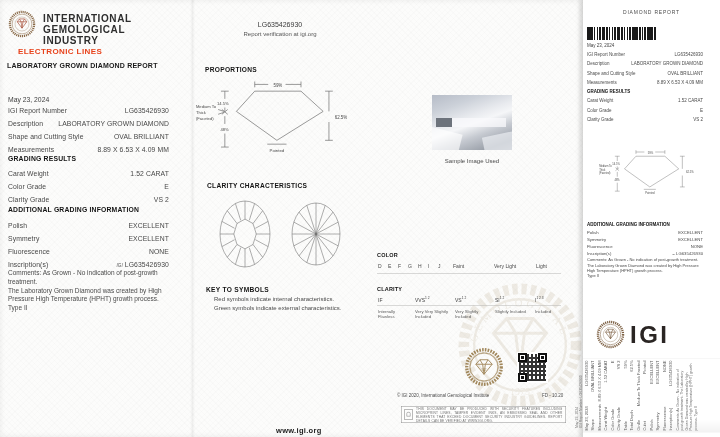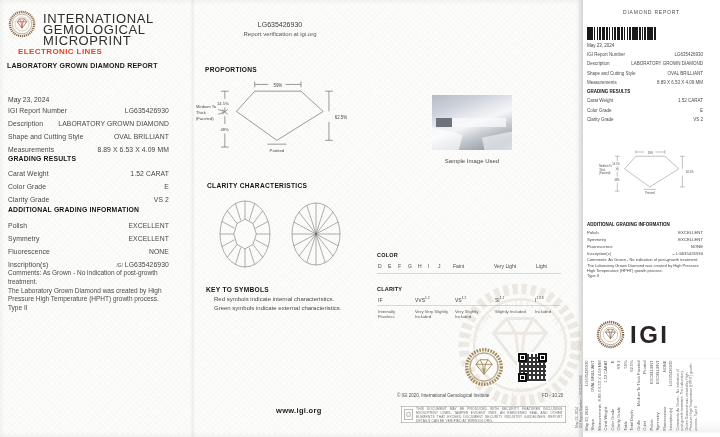--- a/index.html
+++ b/index.html
@@ -21,21 +21,21 @@
      background:linear-gradient(90deg,transparent,rgba(0,0,0,.07));}
   
   .seal svg{display:block;width:100%;height:100%;}
   .seal circle{stroke:currentColor;fill:none;}
   .seal path{stroke:currentColor;fill:none;}
   .seal-bronze{color:#8a6a48;}
   .seal-bronze path.dia{stroke:#a3472f;}
   .seal-gold{color:#a1875b;}
   
   .brand-seal{left:8px;top:10px;width:28px;height:28px;}
-  .brand-text{left:43px;top:13px;font-size:13px;font-weight:normal;letter-spacing:.6px;
+  .brand-text{left:43px;top:13px;font-size:10px;font-weight:bold;letter-spacing:.6px;
       line-height:11px;color:#2e2e2e;}
   .ecopy{left:18px;top:47px;font-size:8px;font-weight:bold;letter-spacing:.4px;color:#e8431c;}
   .ltitle{left:7px;top:62px;font-size:7px;font-weight:bold;letter-spacing:.2px;color:#1a1a1a;}
   .ldate{left:8px;top:96px;font-size:6.8px;}
   .lgroup{left:8px;width:161px;}
   .lrow{display:flex;justify-content:space-between;align-items:center;height:13px;
       font-size:6.8px;color:#474747;letter-spacing:.1px;}
   .lhead{font-size:6.8px;font-weight:bold;color:#141414;letter-spacing:.2px;}
   .comm{font-size:6.5px;line-height:8.8px;color:#4a4a4a;}
   .mini{font-size:4.5px;font-style:italic;margin-right:2px;color:#555;}
@@ -91,21 +91,21 @@
                 repeating-linear-gradient(0deg,#111 0 4px,transparent 4px 9px);}
   .qr .qf{position:absolute;width:18px;height:18px;border:4px solid #111;background:#fff;box-sizing:border-box;}
   .qr .qf i{display:block;width:6px;height:6px;background:#111;margin:2px;}
   .copyline{position:absolute;left:8px;top:96px;font-size:9px;color:#4c4c4c;}
   .formcode{position:absolute;left:298px;top:96px;font-size:9px;color:#4c4c4c;}
   .disc{position:absolute;left:16px;top:122px;width:330px;height:34px;border:1px solid #8c8c8c;
       display:flex;align-items:center;padding:2px 6px;box-sizing:border-box;background:rgba(255,255,255,.6);}
   .disc .dicon{width:14px;height:20px;border:1.5px solid #777;margin-right:7px;flex:none;position:relative;}
   .disc .dicon::after{content:"";position:absolute;left:3px;top:5px;width:6px;height:7px;border:1.5px solid #777;border-radius:3px 3px 0 0;}
   .disc .dtxt{font-size:6.5px;line-height:8px;color:#6e6e6e;letter-spacing:.3px;text-align:justify;}
-  .website{left:83px;top:406px;font-size:7.5px;font-weight:bold;color:#222;letter-spacing:.3px;}
+  .website{left:83px;top:426px;font-size:7.5px;font-weight:bold;color:#222;letter-spacing:.3px;}
   .edge-note{left:381px;top:428px;transform:rotate(-90deg) scale(.5);transform-origin:0 0;
       font-size:7px;line-height:9px;color:#777;white-space:nowrap;}
   
   .card-in{position:absolute;left:0;top:0;width:274px;height:874px;transform:scale(.5);transform-origin:0 0;}
   .chdr{position:absolute;left:0;top:18px;width:274px;text-align:center;font-size:10px;
       letter-spacing:1.6px;color:#4c4c4c;}
   .cbar{position:absolute;left:8px;top:54px;width:138px;height:26px;background:#fff;
      background-image:repeating-linear-gradient(90deg,#191919 0 2px,transparent 2px 5px),
                       repeating-linear-gradient(90deg,#191919 0 1px,transparent 1px 3px);}
   .cdate{position:absolute;left:8px;top:86px;font-size:9px;color:#3f3f3f;}
@@ -140,21 +140,21 @@
       <svg viewBox="0 0 44 44">
         <circle cx="22" cy="22" r="19" stroke-width="3.6" stroke-dasharray="1.8 1.3"></circle>
         <circle cx="22" cy="22" r="15.5" stroke-width=".8"></circle>
         <circle cx="22" cy="22" r="11" stroke-width=".5"></circle>
         <path class="dia" stroke-width="1" d="M14.5 18.5 L18 14 H26 L29.5 18.5 L22 28.5 Z M14.5 18.5 H29.5 M18 14 L20.5 18.5 L22 28.5 M26 14 L23.5 18.5 L22 28.5"></path>
       </svg>
     </div>
     <div class="abs brand-text">
       <div>INTERNATIONAL</div>
       <div>GEMOLOGICAL</div>
-      <div>MICROPRINT</div>
+      <div>INDUSTRY</div>
     </div>
     <div class="abs ecopy">ELECTRONIC LINES</div>
     <div class="abs ltitle">LABORATORY GROWN DIAMOND REPORT</div>
     <div class="abs ldate">May 23, 2024</div>
 
     <div class="abs lgroup" style="top:104px;">
       <div class="lrow">
           <span>IGI Report Number</span>
           <span>LG635426930</span>
         </div>

